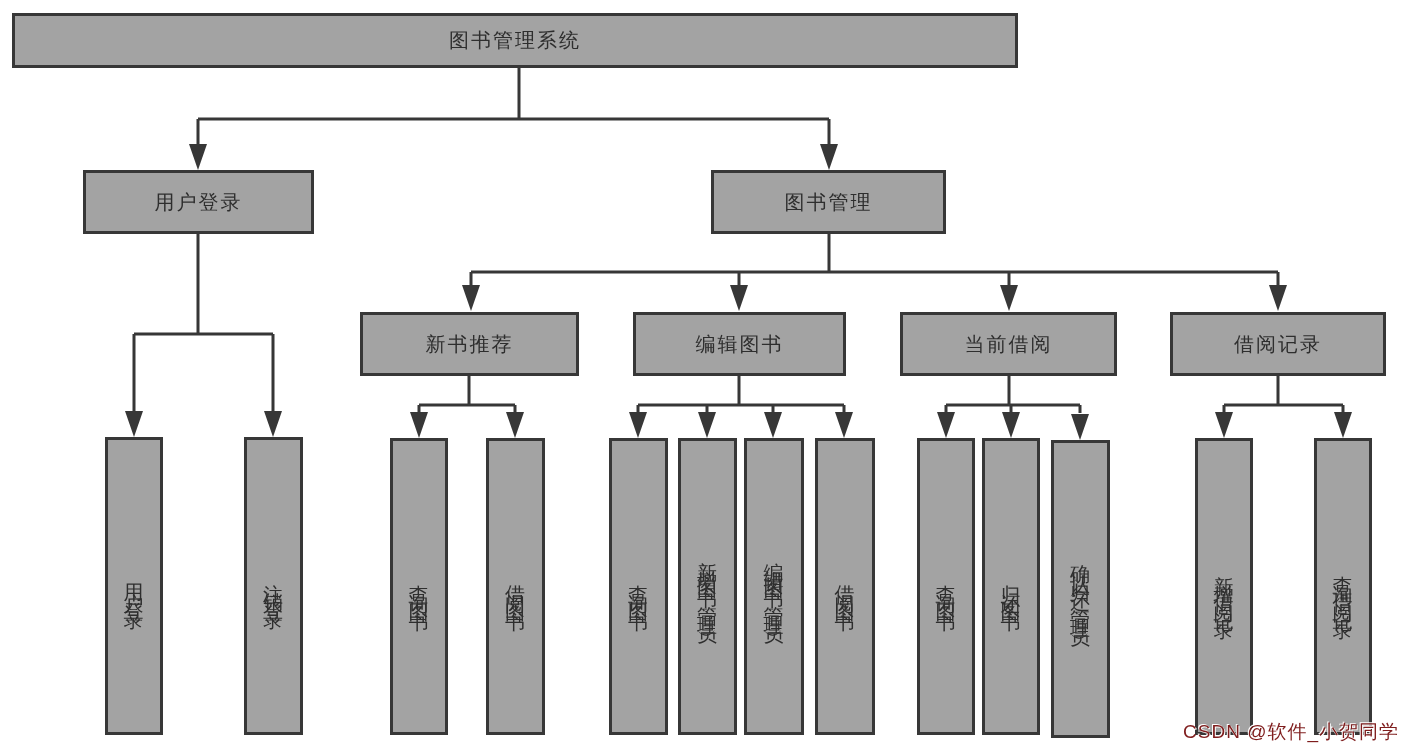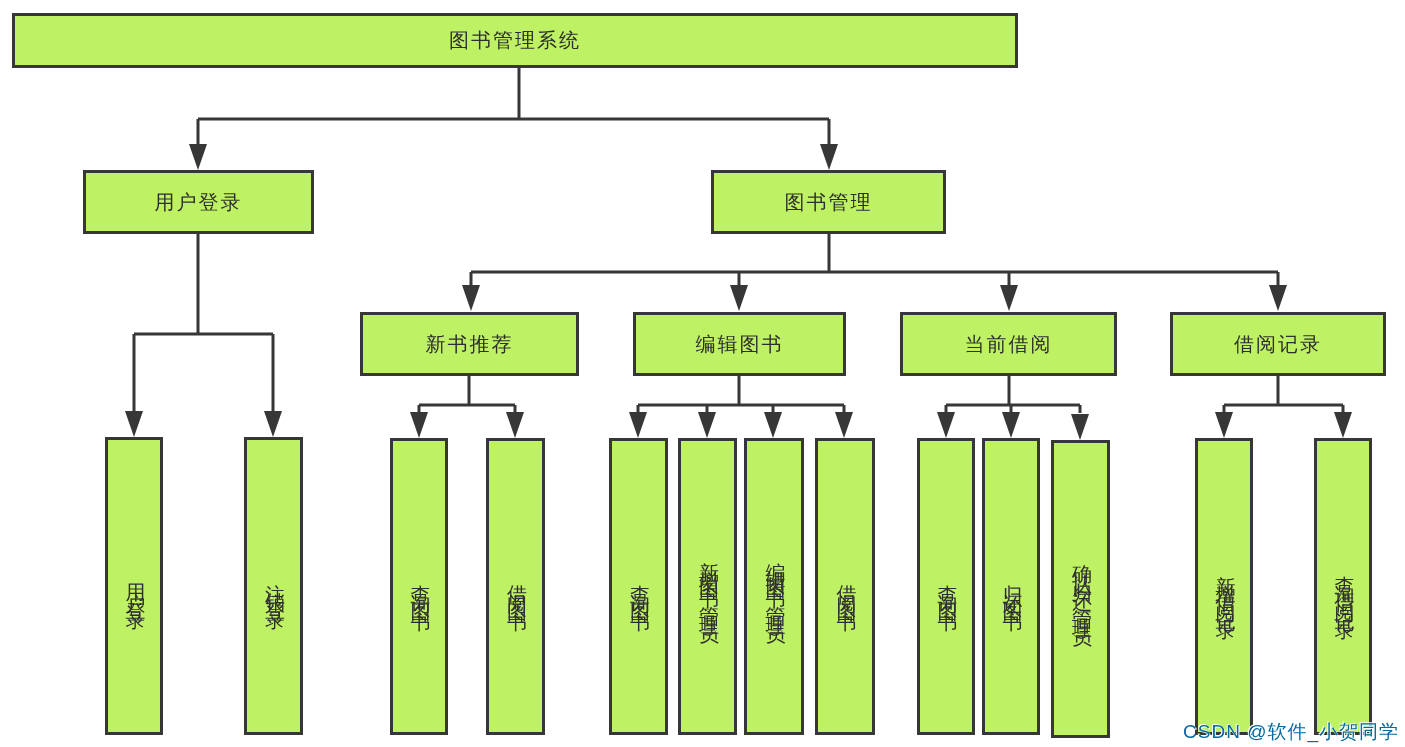--- a/index.html
+++ b/index.html
@@ -14,30 +14,29 @@
   .connectors {
     position: absolute;
     left: 0; top: 0;
     width: 1405px; height: 747px;
     z-index: 1;
   }
   .box {
     position: absolute;
     box-sizing: border-box;
     border: 3px solid #373737;
-    background: #bef264;
+    background: #a3a3a3;
     display: flex;
     align-items: center;
     justify-content: center;
     color: #2e2e2e;
     font-size: 20px;
     letter-spacing: 2px;
     z-index: 2;
     white-space: nowrap;
-    font-family: Liberation Mono, monospace;
   }
   .leaf {
     writing-mode: vertical-rl;
     text-orientation: mixed;
     letter-spacing: 9px;
     line-height: 1;
     font-size: 20px;
     white-space: normal;
   }
   
@@ -63,21 +62,21 @@
   .n-lf-9  { left: 982px;  top: 438px; width: 58px; height: 297px; }
   .n-lf-10 { left: 1051px; top: 440px; width: 59px; height: 298px; }
   .n-lf-11 { left: 1195px; top: 438px; width: 58px; height: 297px; }
   .n-lf-12 { left: 1314px; top: 438px; width: 58px; height: 297px; }
   .watermark {
     position: absolute;
     right: 6px;
     bottom: 2px;
     font-size: 19px;
     letter-spacing: 1px;
-    color: #0369a1;
+    color: #7f1d1d;
     text-shadow: 1px 1px 0 #ffffff, -1px -1px 0 #ffffff;
     z-index: 5;
   }
 </style>
 </head>
 <body>
 
 <div class="stage">
 
   <svg class="connectors" viewBox="0 0 1405 747" xmlns="http://www.w3.org/2000/svg">

